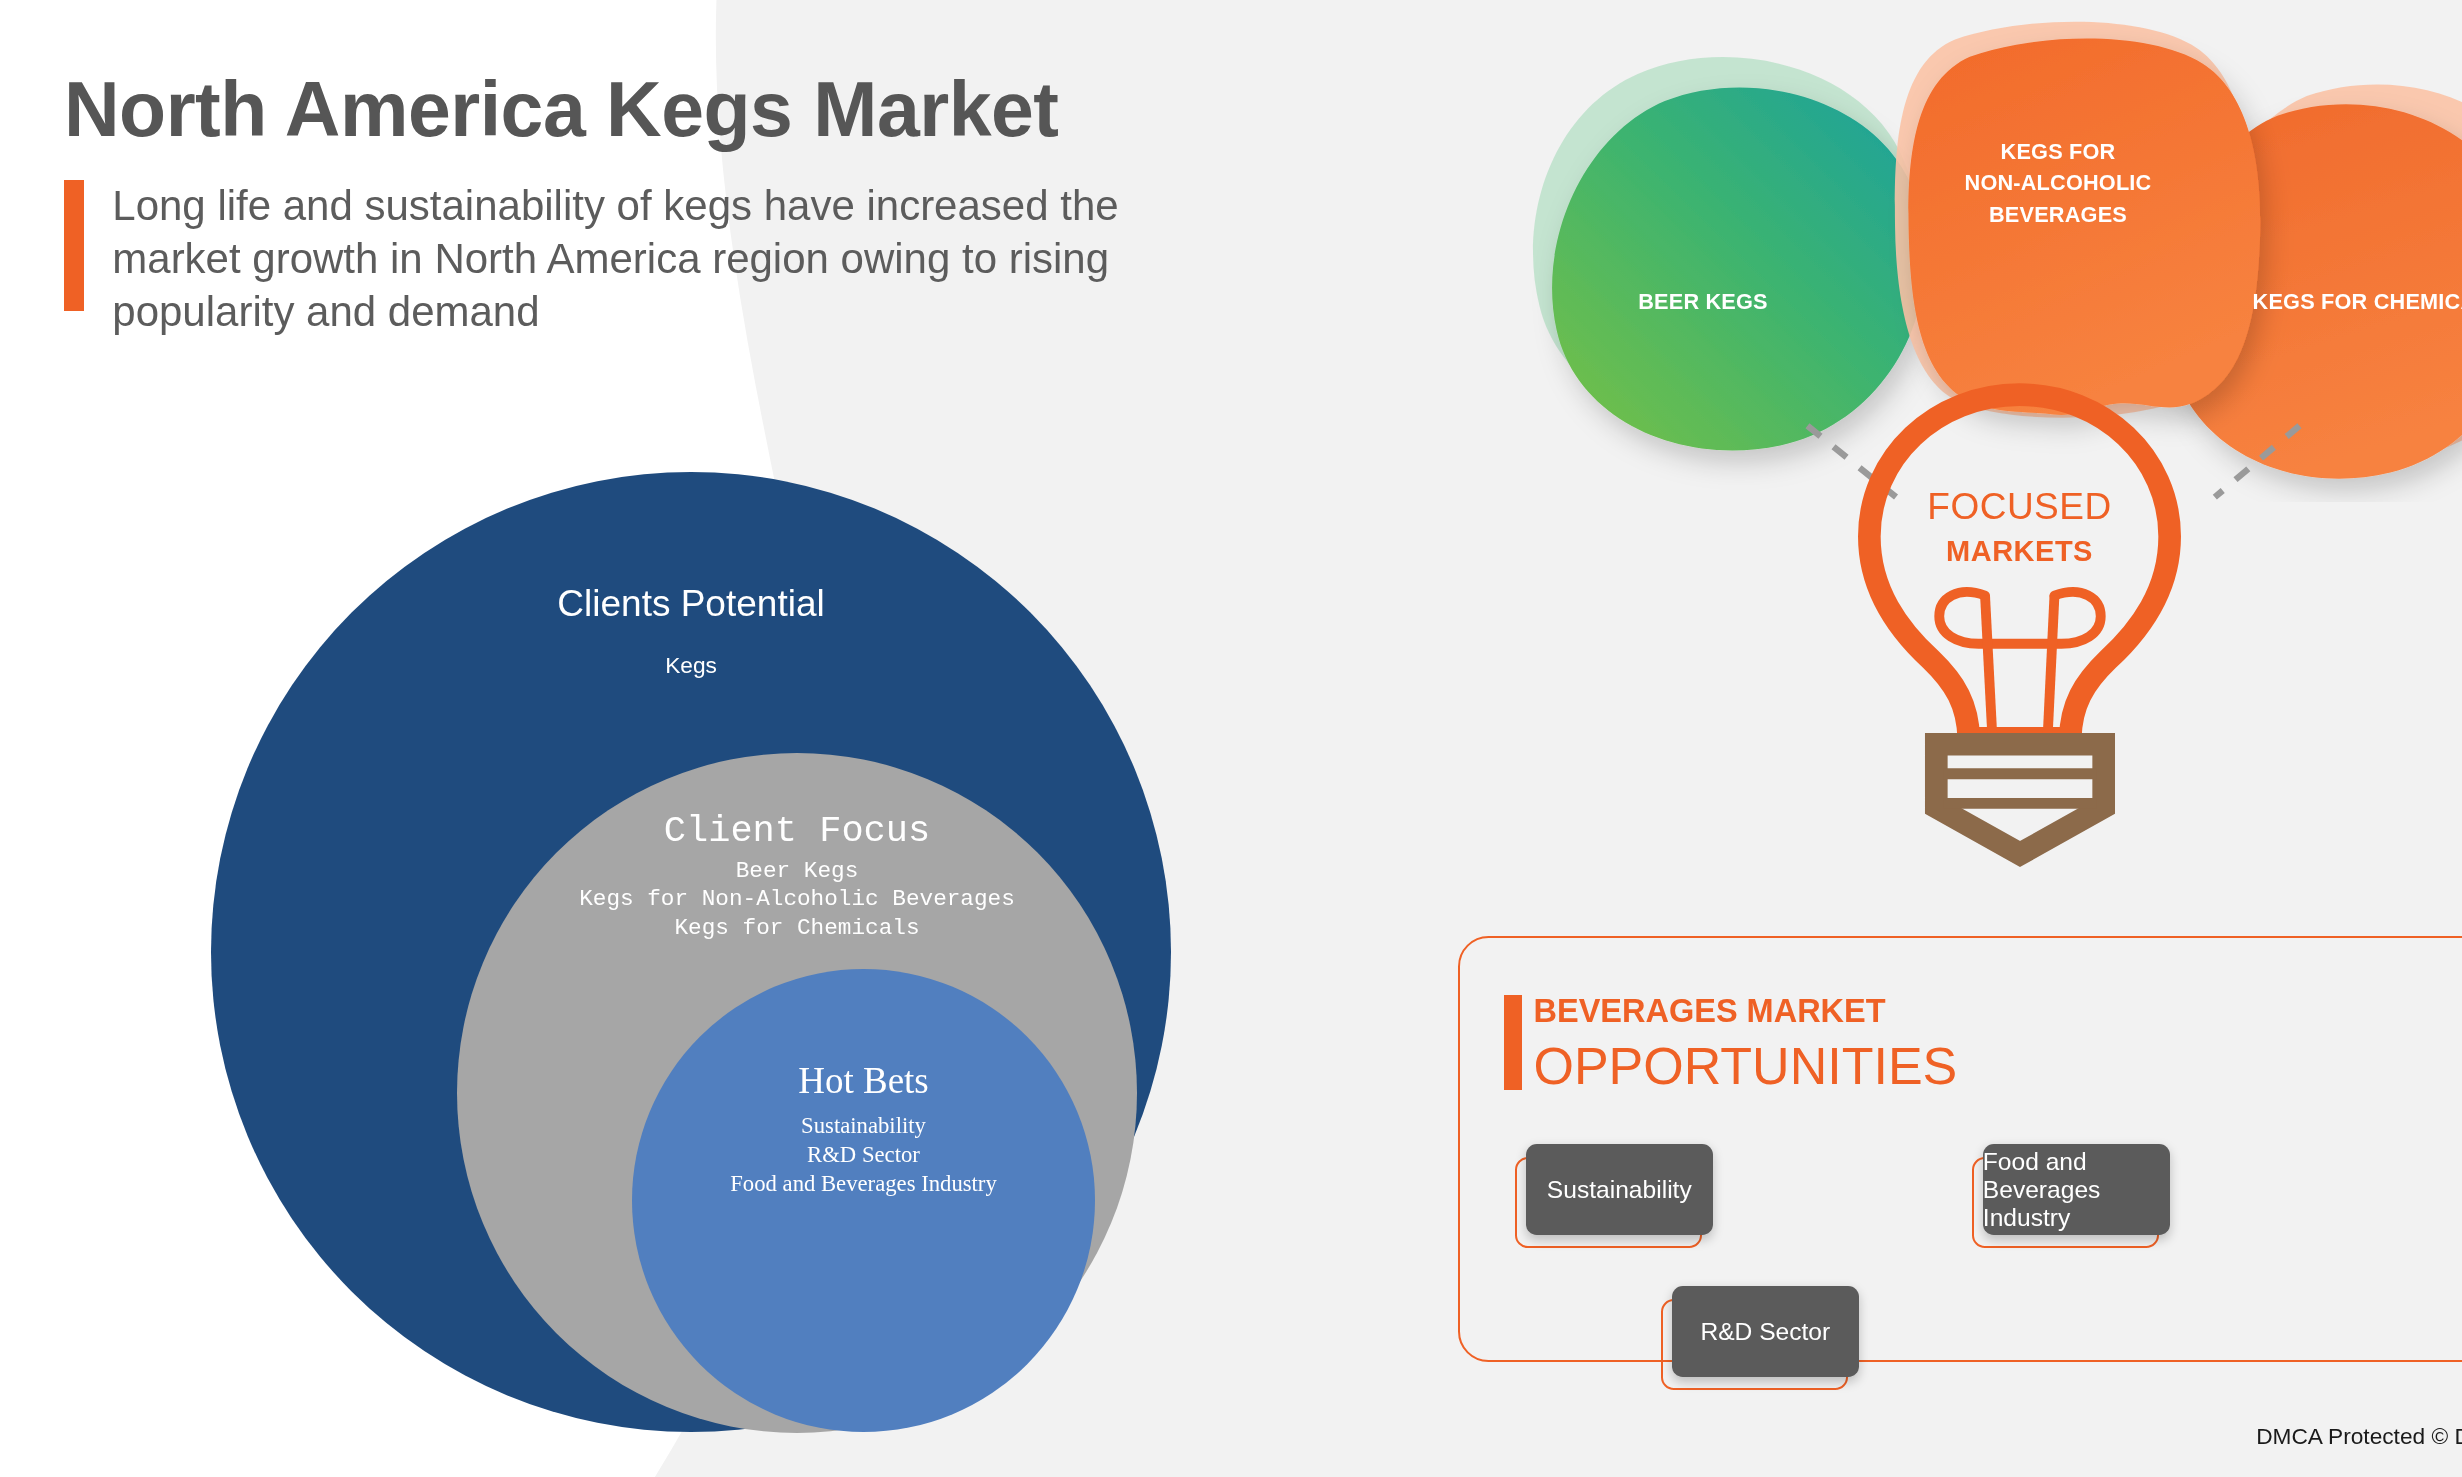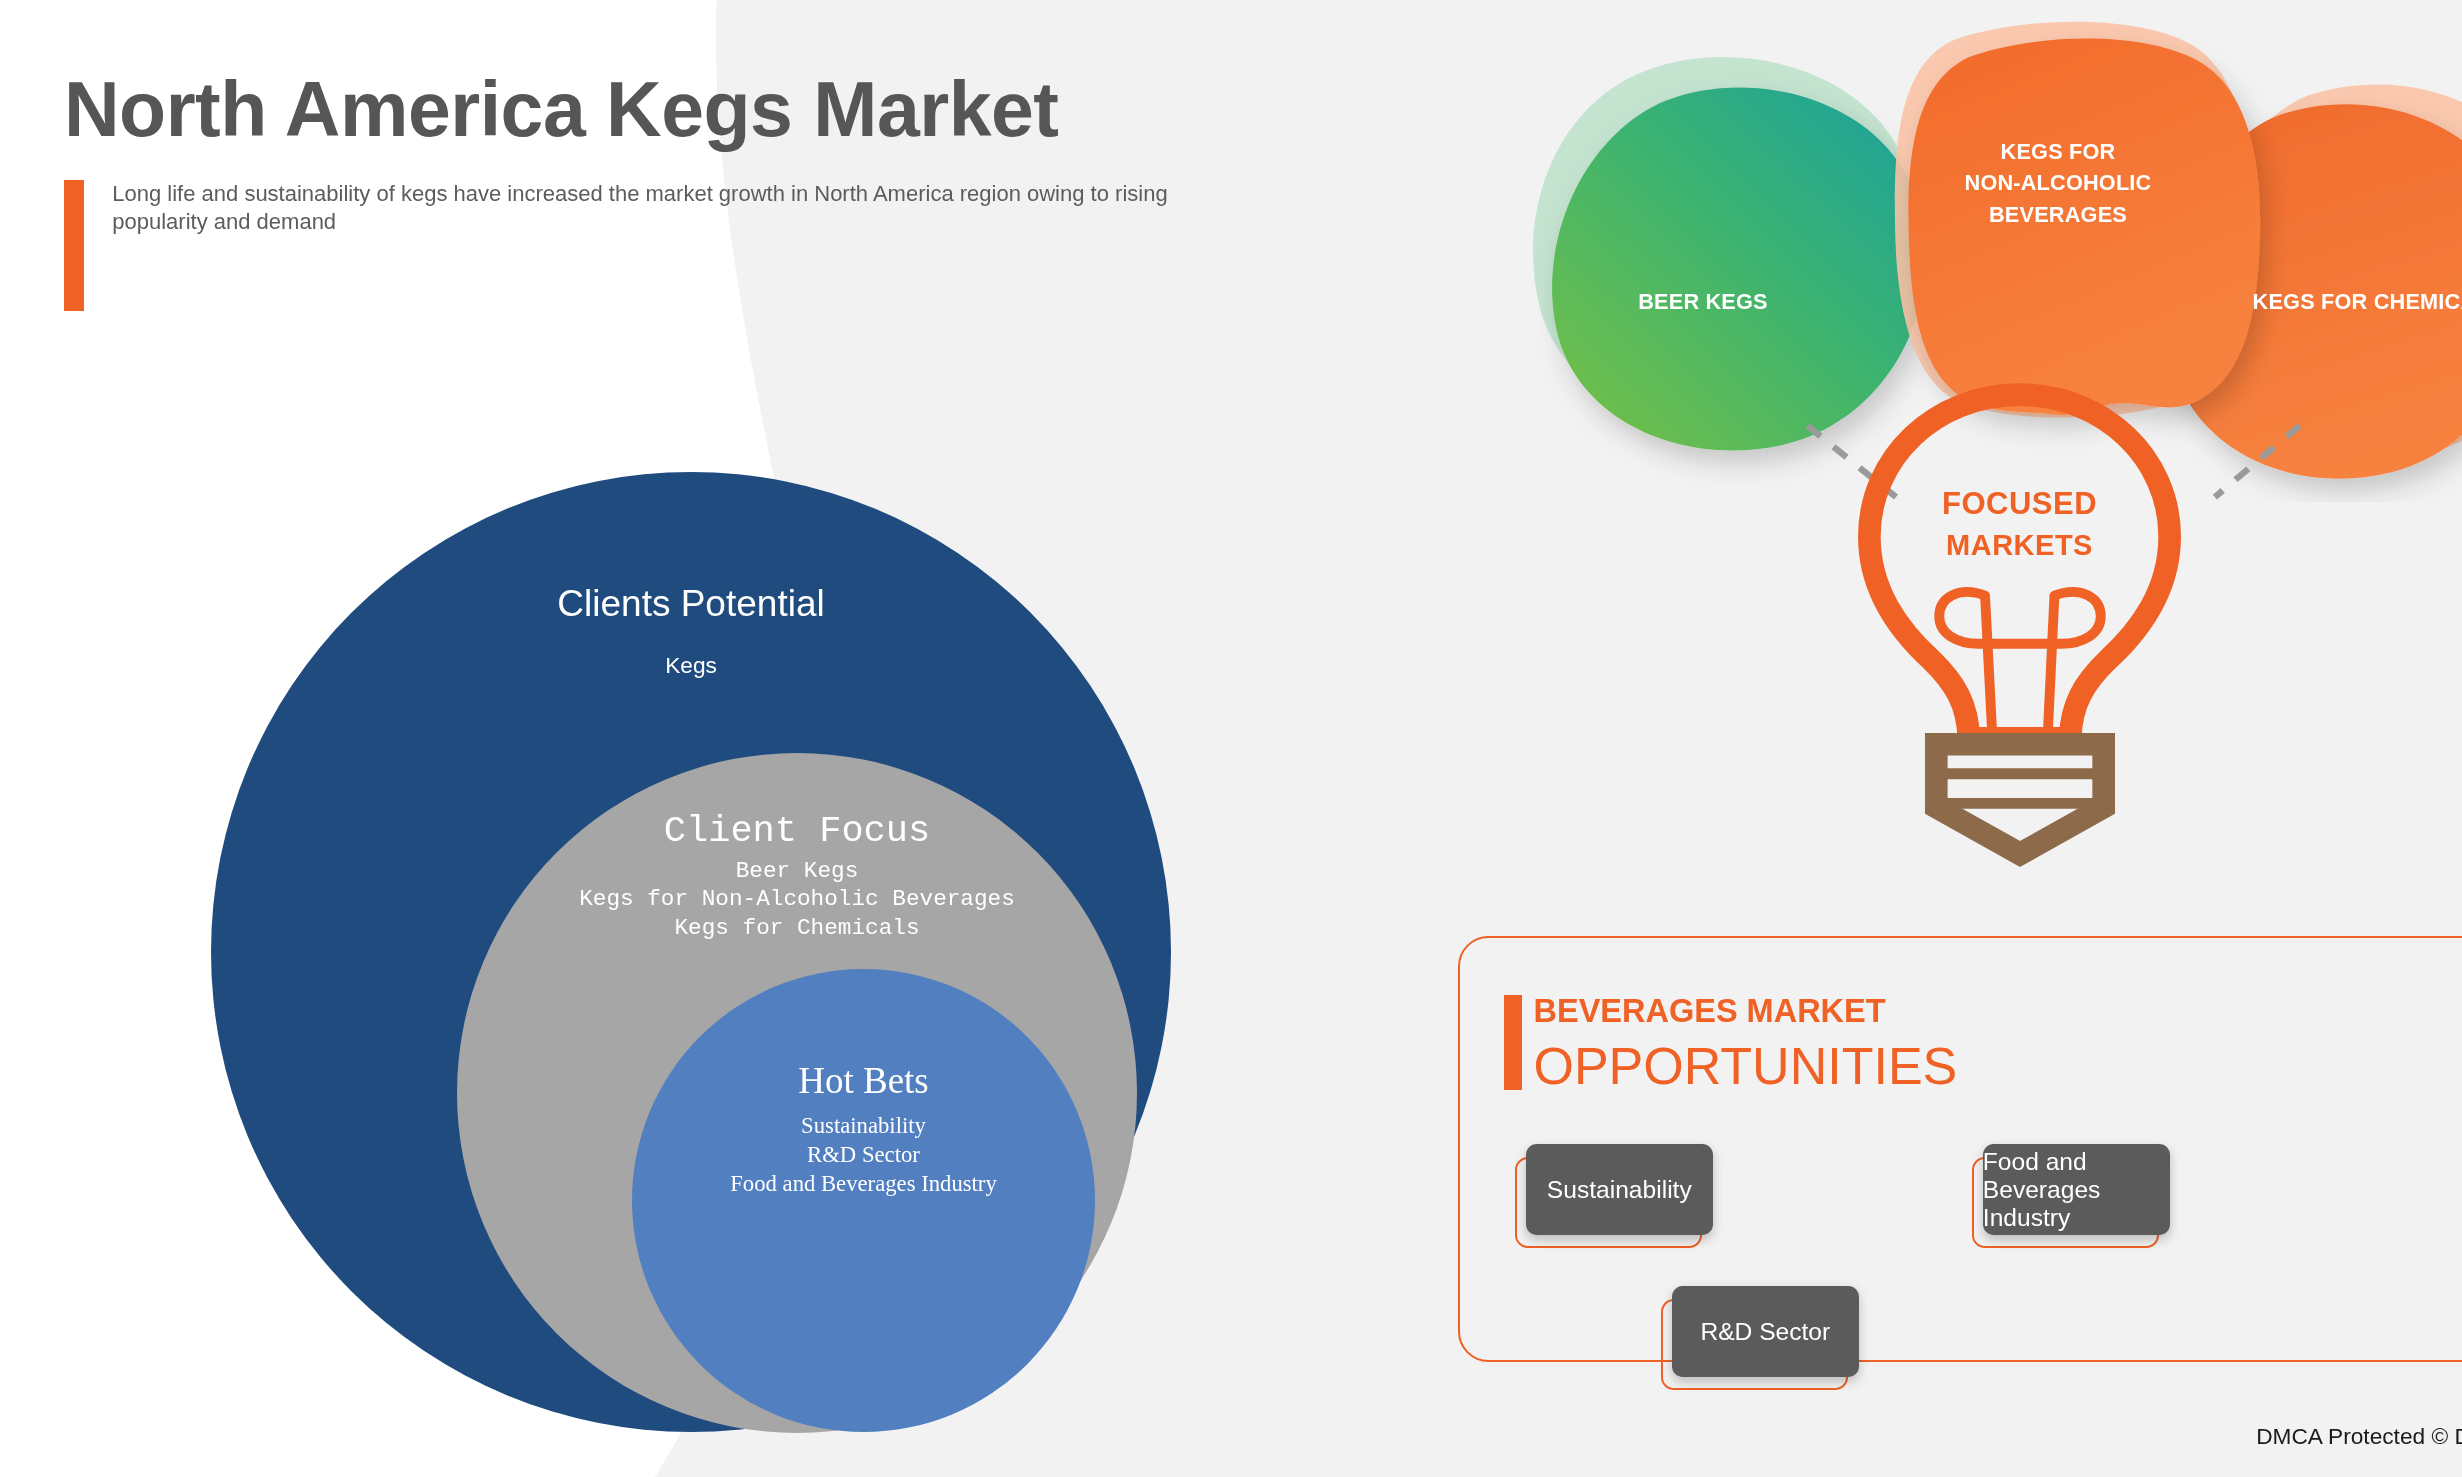--- a/index.html
+++ b/index.html
@@ -16,21 +16,21 @@
 
   
   #header{position:absolute;left:64px;top:69px;width:1379px;}
   #title{
     font-size:77px;line-height:1.05;font-weight:700;color:#565656;
     letter-spacing:-0.5px;white-space:nowrap;
   }
   #subtitle-wrap{display:flex;align-items:flex-start;margin-top:30.5px;}
   #accent-bar{width:19.7px;height:131px;background:#ef6125;flex:0 0 auto;}
   #subtitle{
-    margin-left:28.6px;font-size:22px;line-height:1.26;color:#5c5c5c;font-weight:400;
+    margin-left:28.6px;font-size:42px;line-height:1.26;color:#5c5c5c;font-weight:400;
     max-width:1143px;
   }
 
   
   #circles{position:absolute;left:211px;top:472px;width:960px;height:973px;}
   .circ{position:absolute;border-radius:50%;}
   #circ-outer{left:0;top:0;width:960px;height:960px;background:#1f4b7e;}
   #circ-mid{left:246px;top:281px;width:680px;height:680px;background:#a6a6a6;}
   #circ-inner{left:421px;top:497px;width:463px;height:463px;background:#517fbf;}
 
@@ -52,21 +52,21 @@
   #lbl-beer{left:95px;top:276px;width:212px;font-size:21.7px;}
   #lbl-nonalc{left:433px;top:126px;width:246px;font-size:21.7px;}
   #lbl-chem{left:719px;top:276px;width:315px;font-size:21.7px;}
 
   
   #bulb{position:absolute;left:1825px;top:374px;width:389px;height:512px;}
   #bulb-text{
     position:absolute;left:0;top:114px;width:389px;text-align:center;
     color:#ef6125;letter-spacing:0.5px;
   }
-  #bulb-l1{font-size:31px;font-weight:700;line-height:1.0;}
+  #bulb-l1{font-size:37px;font-weight:400;line-height:1.0;}
   #bulb-l2{font-size:29px;font-weight:700;line-height:1.08;margin-top:11px;}
 
   
   #opps{
     position:absolute;left:1458px;top:936px;width:1088px;height:426px;
     border:2.5px solid #ef6125;border-radius:30.5px;box-sizing:border-box;
   }
   #opps-head{position:absolute;left:44px;top:57px;display:flex;align-items:flex-start;}
   #opps-bar{width:17.7px;height:95px;background:#ef6125;flex:0 0 auto;}
   #opps-titles{margin-left:11.8px;color:#ef6125;}

